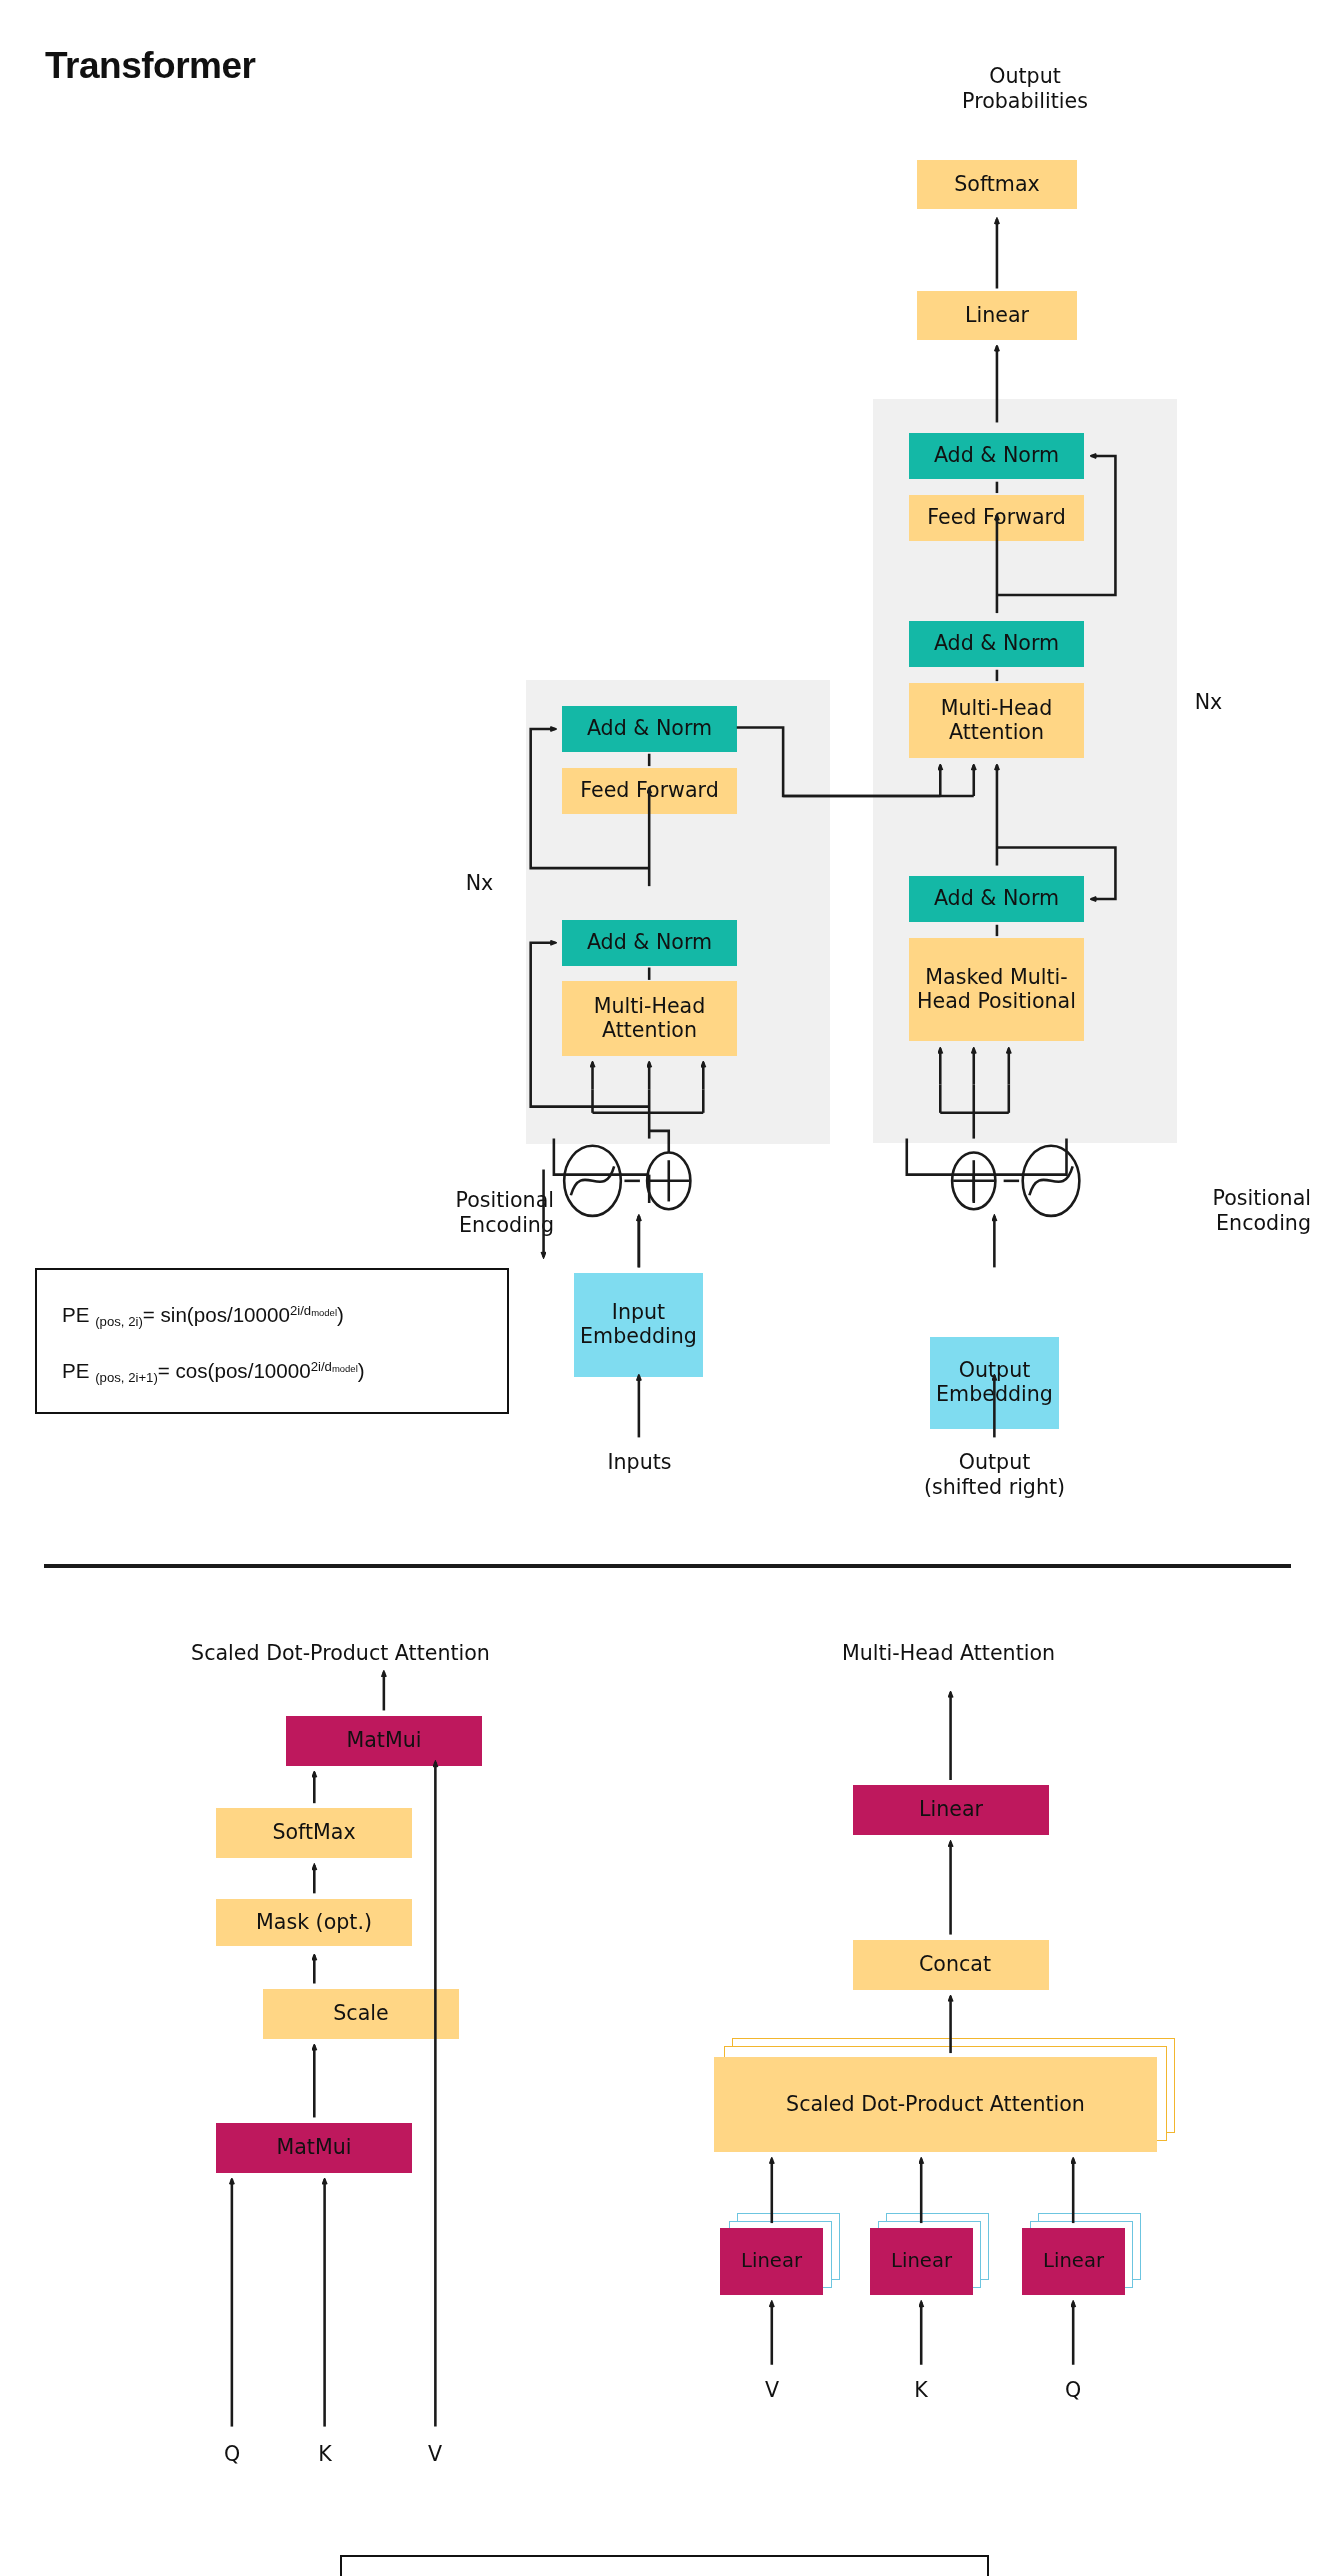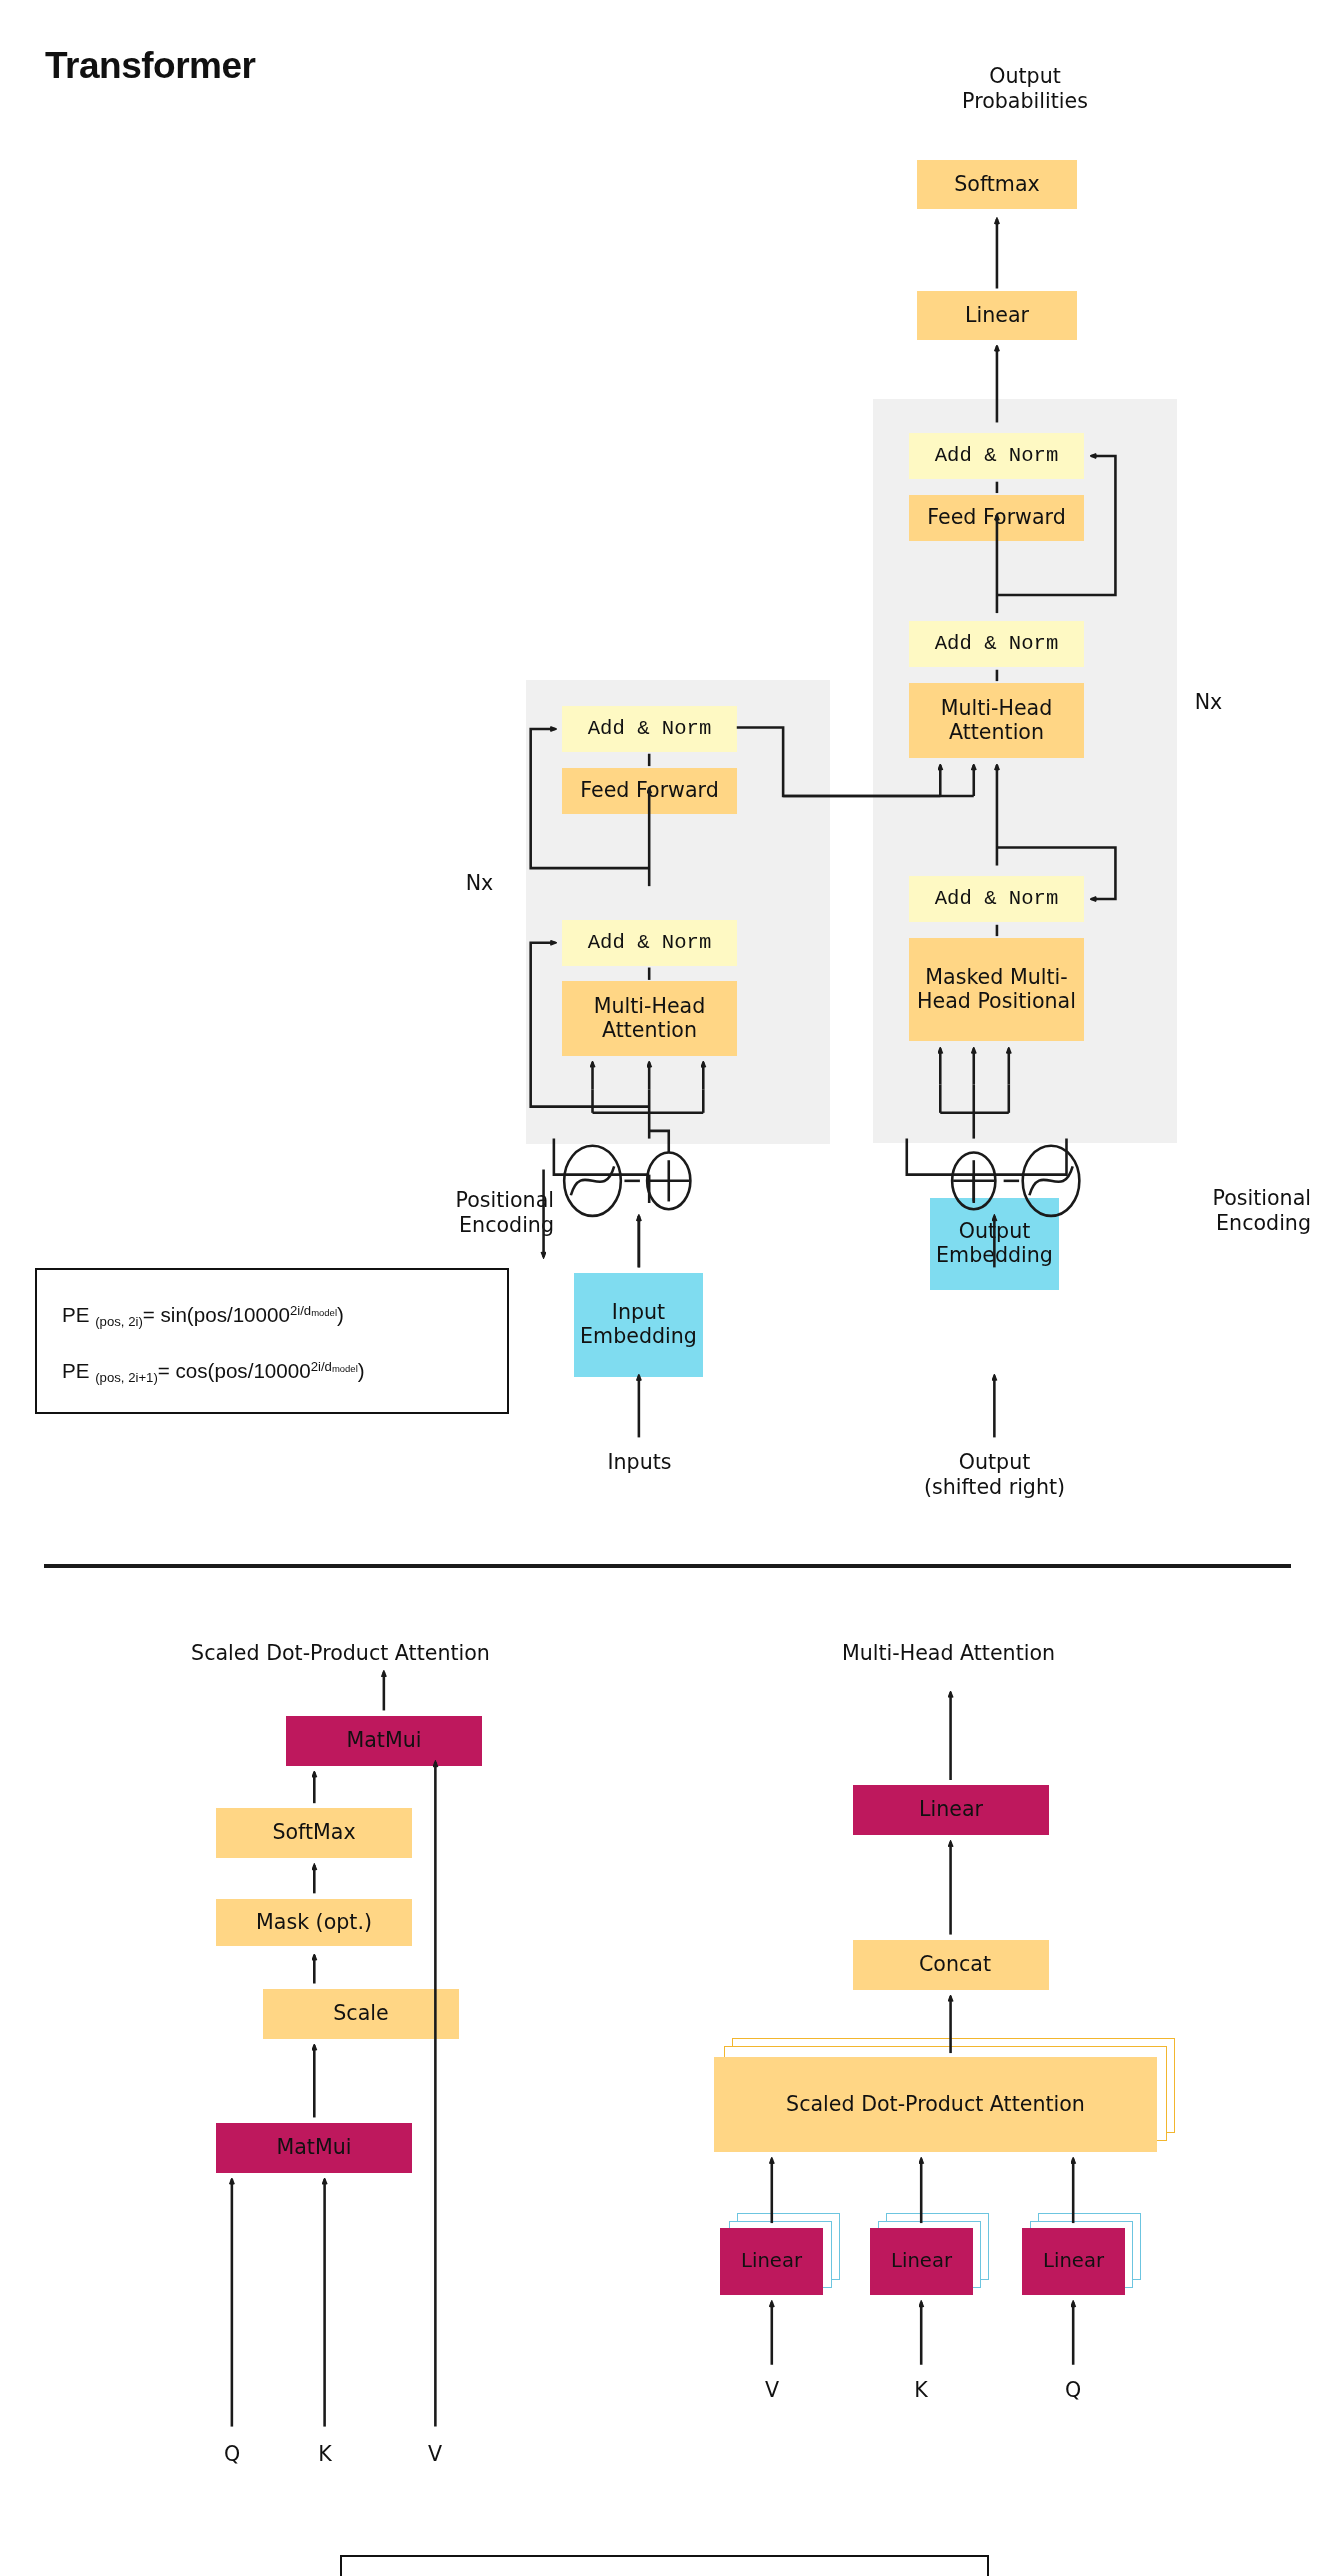--- a/index.html
+++ b/index.html
@@ -18,21 +18,21 @@
   }
 
   
   .box{
     display:flex;align-items:center;justify-content:center;
     text-align:center;line-height:1.15;
     font-size:20.6px;color:#111;
     box-sizing:border-box;
   }
   .b-orange{background:#ffd685;}
-  .b-green {background:#fef9c3;font-family:Liberation Mono, monospace;}
+  .b-green {background:#14b8a6;}
   .b-cyan  {background:#7fdcf0;}
   .b-lcyan {background:#be185d;text-align:center;}
 
   .stack-ghost{
     box-sizing:border-box;background:#fff;
   }
   .ghost-orange{border:1.5px solid #f2b62e;}
   .ghost-cyan  {border:1.5px solid #6cc5e0;}
 
   .grayblock{background:#f0f0f0;}
@@ -93,21 +93,21 @@
 Attention</div>
 <div class="abs lbl" style="left:451px;top:871px;width:57px;">Nx</div>
 
 <div class="abs lbl lbl-l" style="left:399px;top:1159px;width:155px;">Positional
 Encoding</div>
 <div class="abs lbl lbl-l" style="left:1141px;top:1157px;width:170px;">Positional
 Encoding</div>
 
 <div class="abs box b-cyan" style="left:574px;top:1273px;width:129px;height:104px;">Input
 Embedding</div>
-<div class="abs box b-cyan" style="left:930px;top:1198px;width:129px;height:92px;">Output
+<div class="abs box b-cyan" style="left:930px;top:1337px;width:129px;height:92px;">Output
 Embedding</div>
 
 <div class="abs lbl" style="left:562px;top:1450px;width:155px;">Inputs</div>
 <div class="abs lbl" style="left:917px;top:1450px;width:155px;">Output
 (shifted right)</div>
 
 <div class="abs fbox" style="left:35px;top:1268px;width:474px;height:146px;"></div>
 <div class="abs frm" style="left:62px;top:1303px;">
   PE <sub>(pos, 2i)</sub>= sin(pos/10000<sup>2i/d<span style="font-size:0.72em;vertical-align:-0.12em;">model</span></sup>)
 </div>

